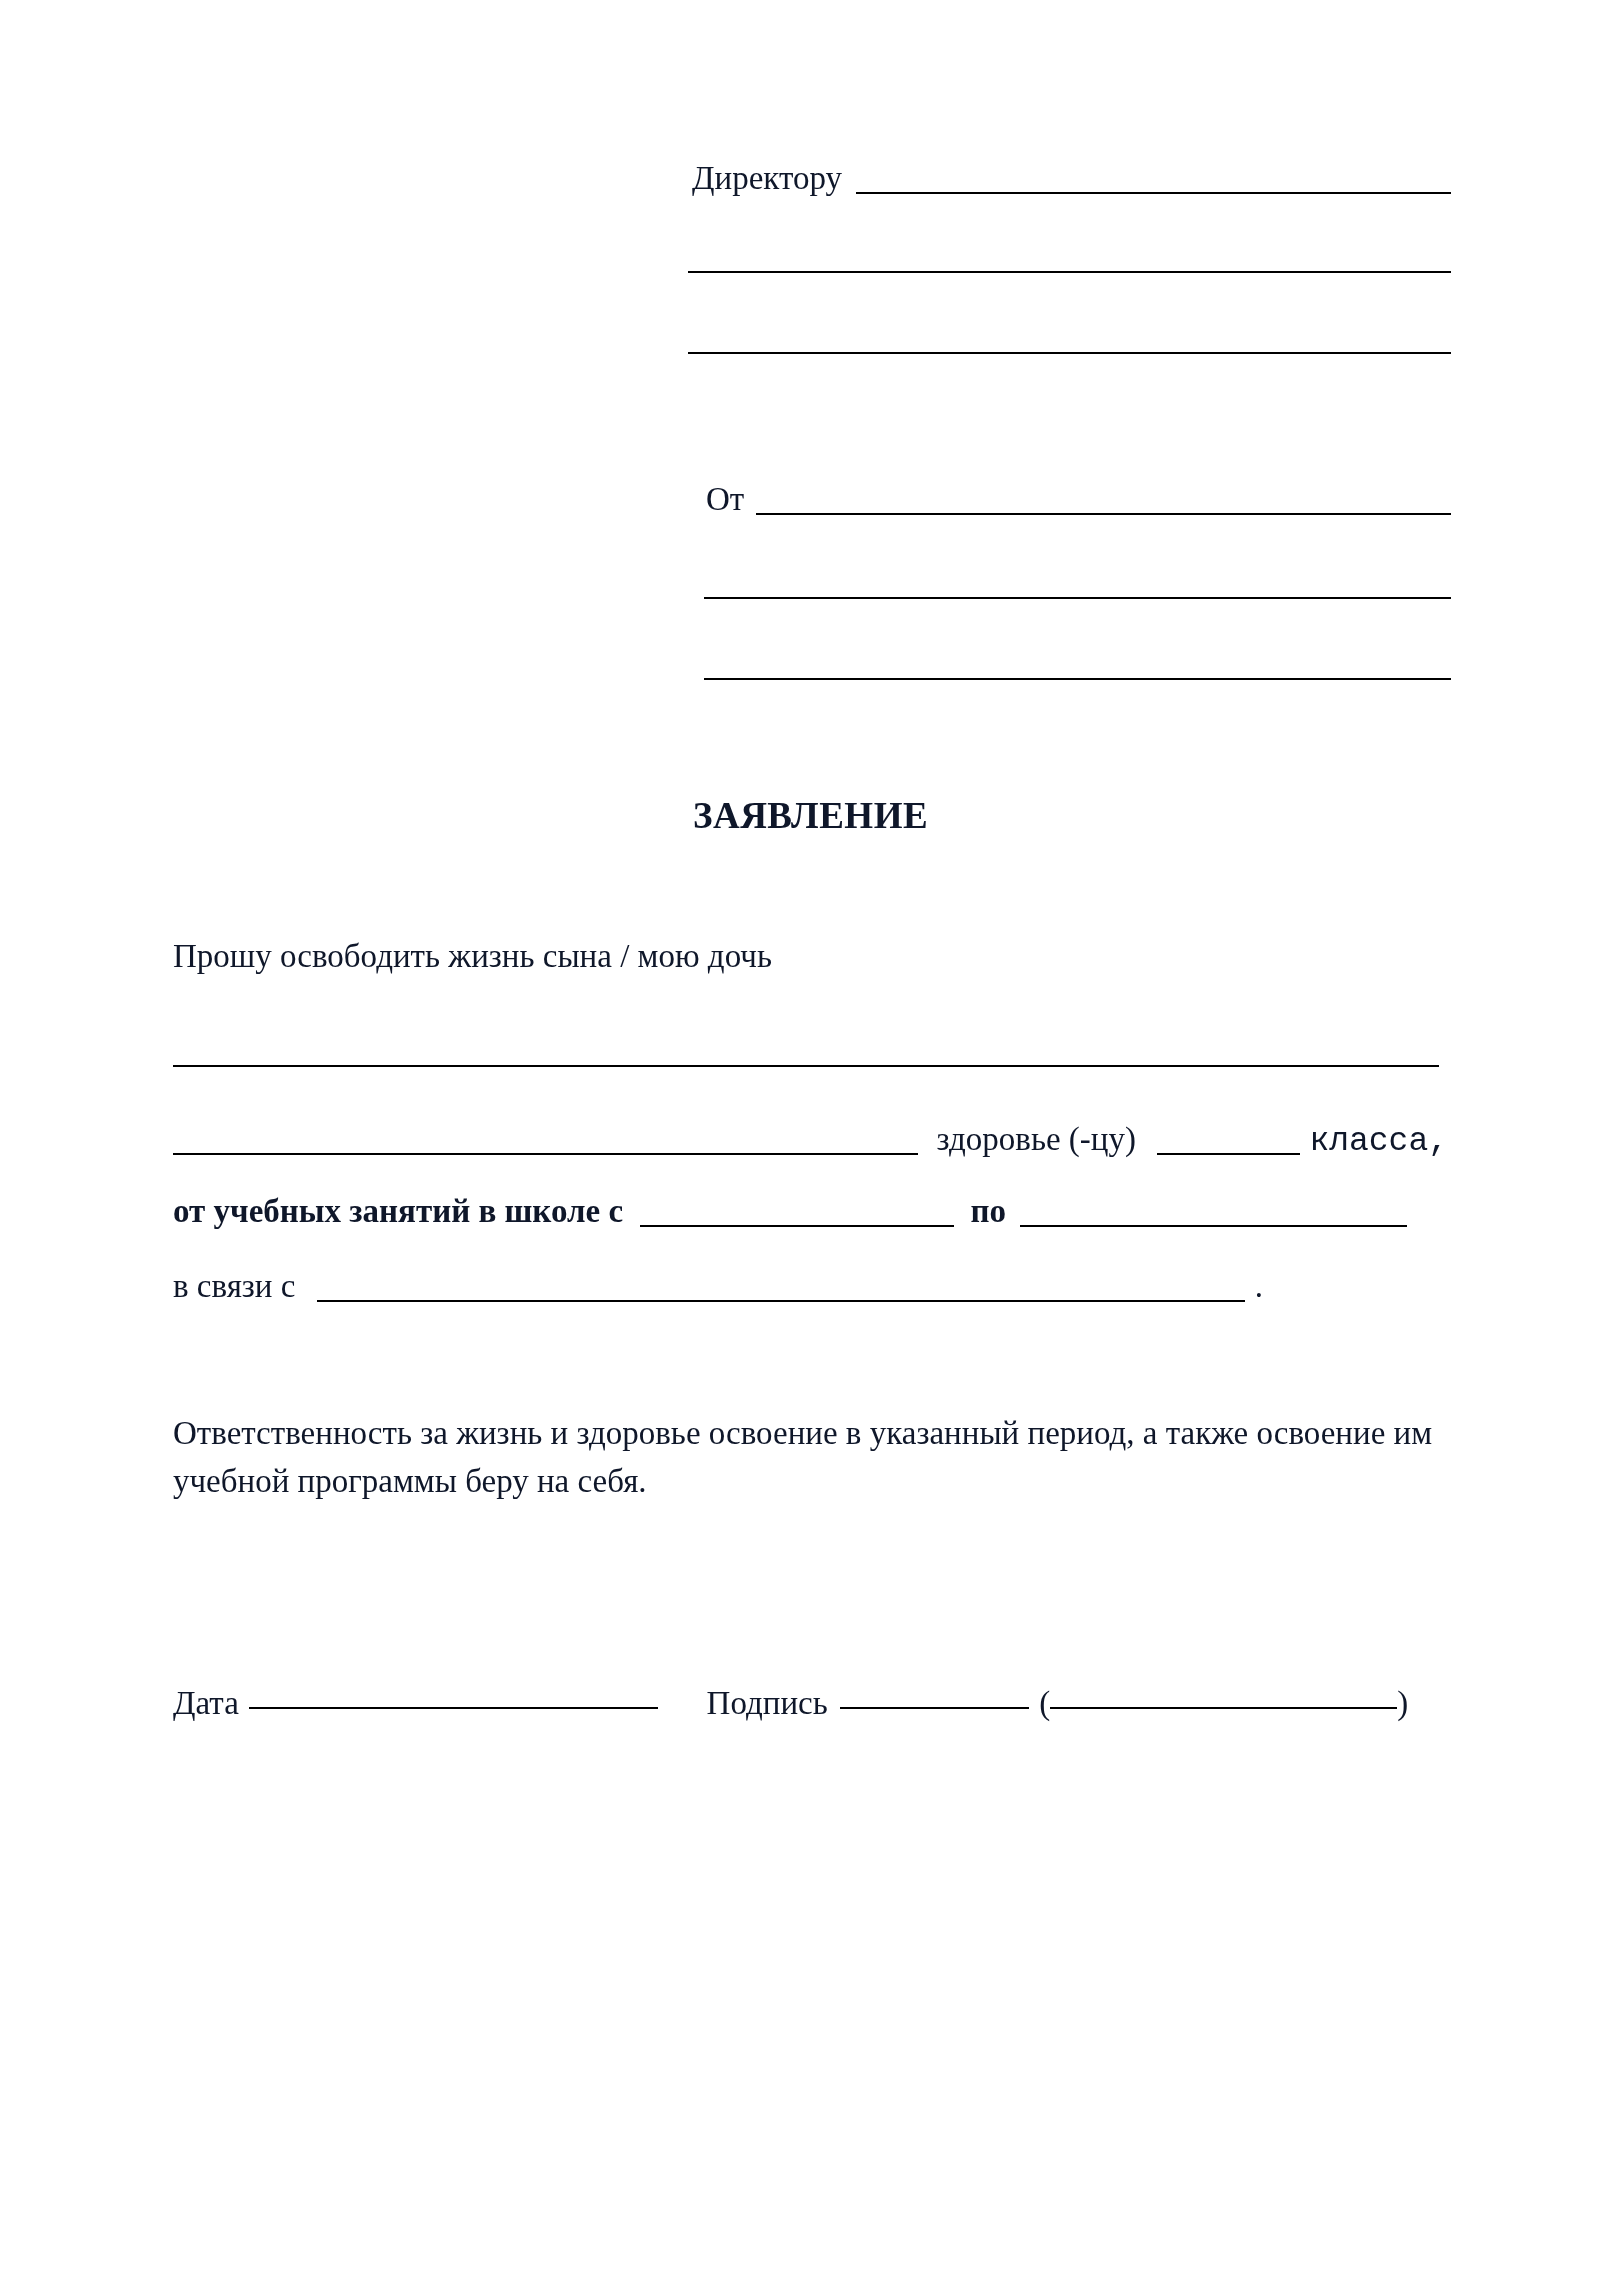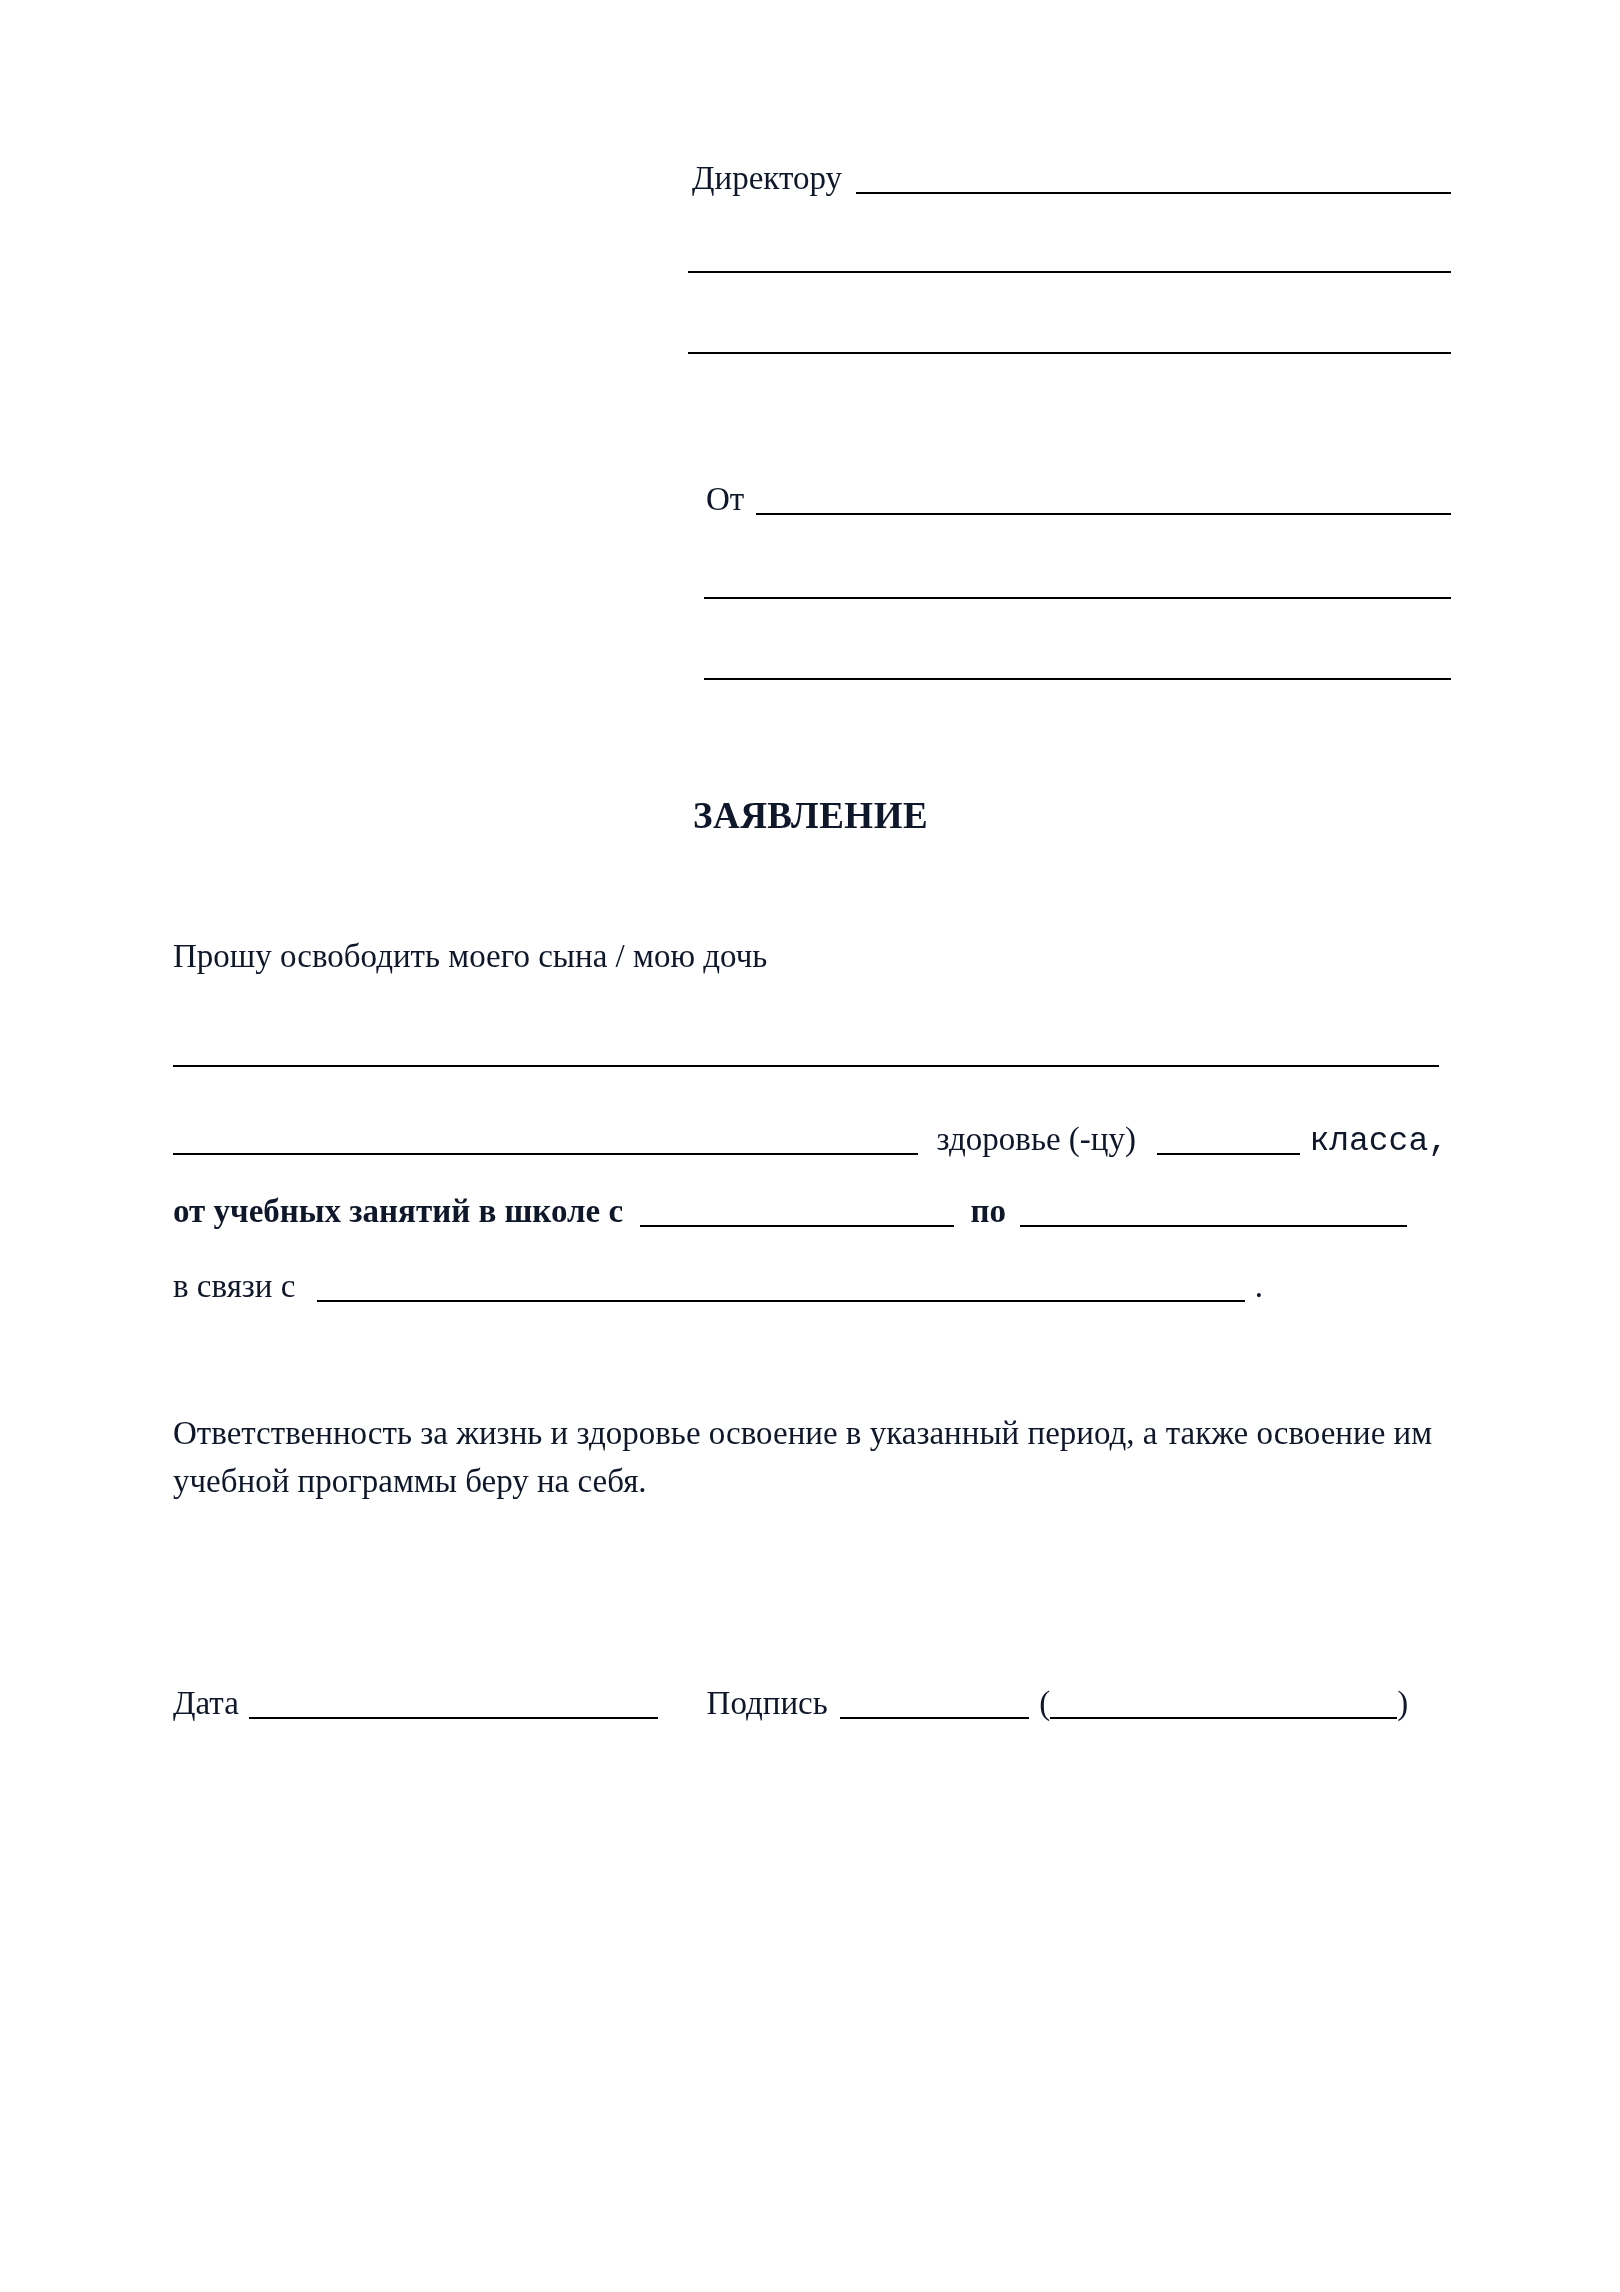--- a/index.html
+++ b/index.html
@@ -65,21 +65,21 @@
   <div class="row" style="top:481px; left:706px; width:745px;">
     <span>От</span>
     <span class="blank fill" style="margin-left:11.8px;"></span>
   </div>
   <div class="hline" style="top:597px; left:704px; width:747px;"></div>
   <div class="hline" style="top:678px; left:704px; width:747px;"></div>
 
   <div class="title" style="top:794px;">ЗАЯВЛЕНИЕ</div>
 
   <div class="row" style="top:938px; left:173px; width:1275px;">
-    <span>Прошу освободить моего сына / мою дочь</span>
+    <span>Прошу освободить жизнь сына / мою дочь</span>
   </div>
 
   <div class="hline" style="top:1065px; left:173px; width:1266px;"></div>
 
   <div class="row" style="top:1121px; left:173px; width:1275px;">
     <span class="blank fill"></span>
     <span style="margin-left:18.6px;">здоровье (-цу)</span>
     <span class="blank" style="width:143px; margin-left:20.6px;"></span>
     <span style="margin-left:9.8px;font-family:Liberation Mono, monospace;">класса,</span>
   </div>
@@ -92,21 +92,21 @@
   </div>
 
   <div class="row" style="top:1268px; left:173px; width:1275px;">
     <span>в связи с</span>
     <span class="blank" style="width:928px; margin-left:21.6px;"></span>
     <span style="margin-left:9.8px;">.</span>
   </div>
 
   <div class="para" style="top:1410px; left:173px; width:1289px;">Ответственность за жизнь и здоровье освоение в указанный период, а также освоение им учебной программы беру на себя.</div>
 
-  <div class="row" style="top:1685px; left:173px; width:1275px;">
+  <div class="row" style="top:1685px; left:173px; width:1275px;align-items:center;">
     <span>Дата</span>
     <span class="blank" style="width:409px; margin-left:9.8px;"></span>
     <span style="margin-left:49px;">Подпись</span>
     <span class="blank" style="width:189px; margin-left:12.7px;"></span>
     <span style="margin-left:9.8px;">(</span>
     <span class="blank" style="width:347px;"></span>
     <span>)</span>
   </div>
 
 </div>

